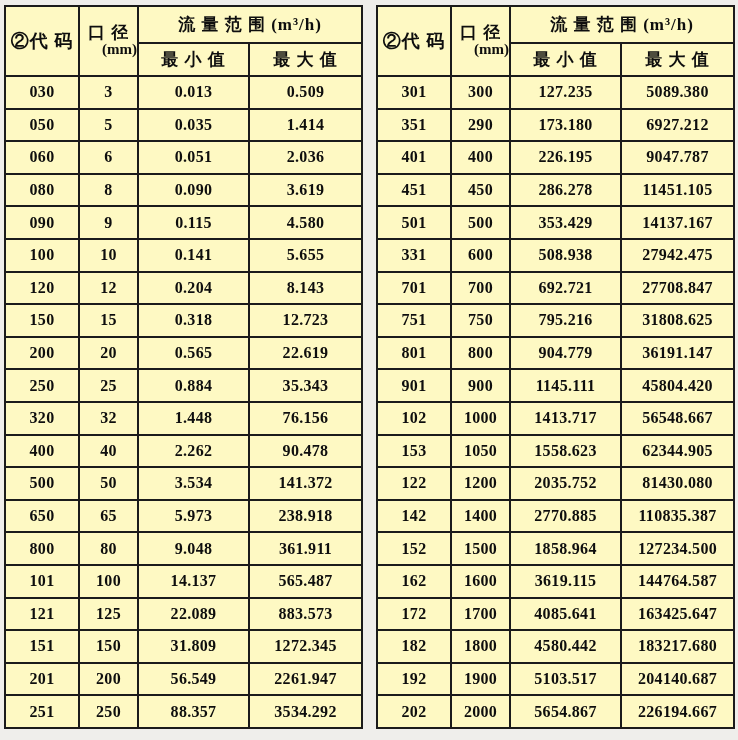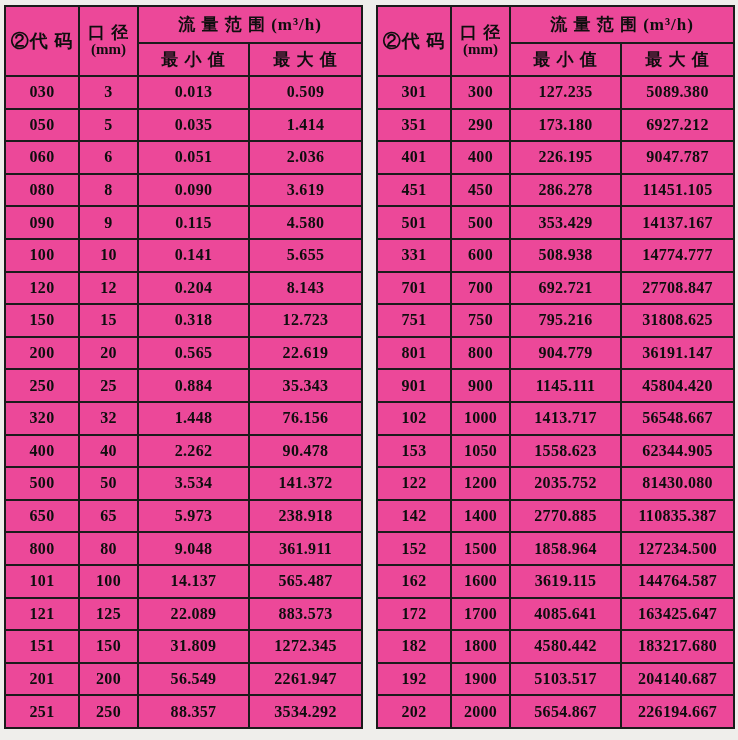--- a/index.html
+++ b/index.html
@@ -17,41 +17,41 @@
     height: 740px;
     padding: 5px 7px 11px 4px;
     display: flex;
     gap: 13px;
   }
   table.flow-table {
     border-collapse: collapse;
     table-layout: fixed;
     width: 357px;
     height: 724px;
-    background: #ec4899;
+    background: #fef9c3;
   }
   .flow-table th, .flow-table td {
     border: 2px solid #1b1b1b;
     text-align: center;
     vertical-align: middle;
     color: #0e0e0e;
     font-weight: bold;
     padding: 0;
     overflow: hidden;
   }
   .flow-table thead tr.h1 { height: 37px; }
   .flow-table thead tr.h2 { height: 33px; }
   .flow-table thead th {
     font-size: 17px;
     letter-spacing: 1px;
   }
   .flow-table th.th-code { font-size: 18px; }
   .flow-table th.th-dia  { line-height: 1.05; margin-top: 31px; }
   .th-dia .dia-main { display: block; font-size: 17px; }
-  .th-dia .dia-unit { display: block; font-size: 15px; letter-spacing: 0; }
+  .th-dia .dia-unit { display: block; font-size: 15px; letter-spacing: 0; text-align: right; }
   .flow-table td {
     font-size: 16px;
     letter-spacing: 0.3px;
   }
   col.c-code { width: 74px; }
   col.c-dia  { width: 59px; }
   col.c-min  { width: 111px; }
   col.c-max  { width: 113px; }
 </style>
 </head>
@@ -253,21 +253,21 @@
         <tr>
           <td>501</td>
           <td>500</td>
           <td>353.429</td>
           <td>14137.167</td>
         </tr>
         <tr>
           <td>331</td>
           <td>600</td>
           <td>508.938</td>
-          <td>14774.777</td>
+          <td>27942.475</td>
         </tr>
         <tr>
           <td>701</td>
           <td>700</td>
           <td>692.721</td>
           <td>27708.847</td>
         </tr>
         <tr>
           <td>751</td>
           <td>750</td>

